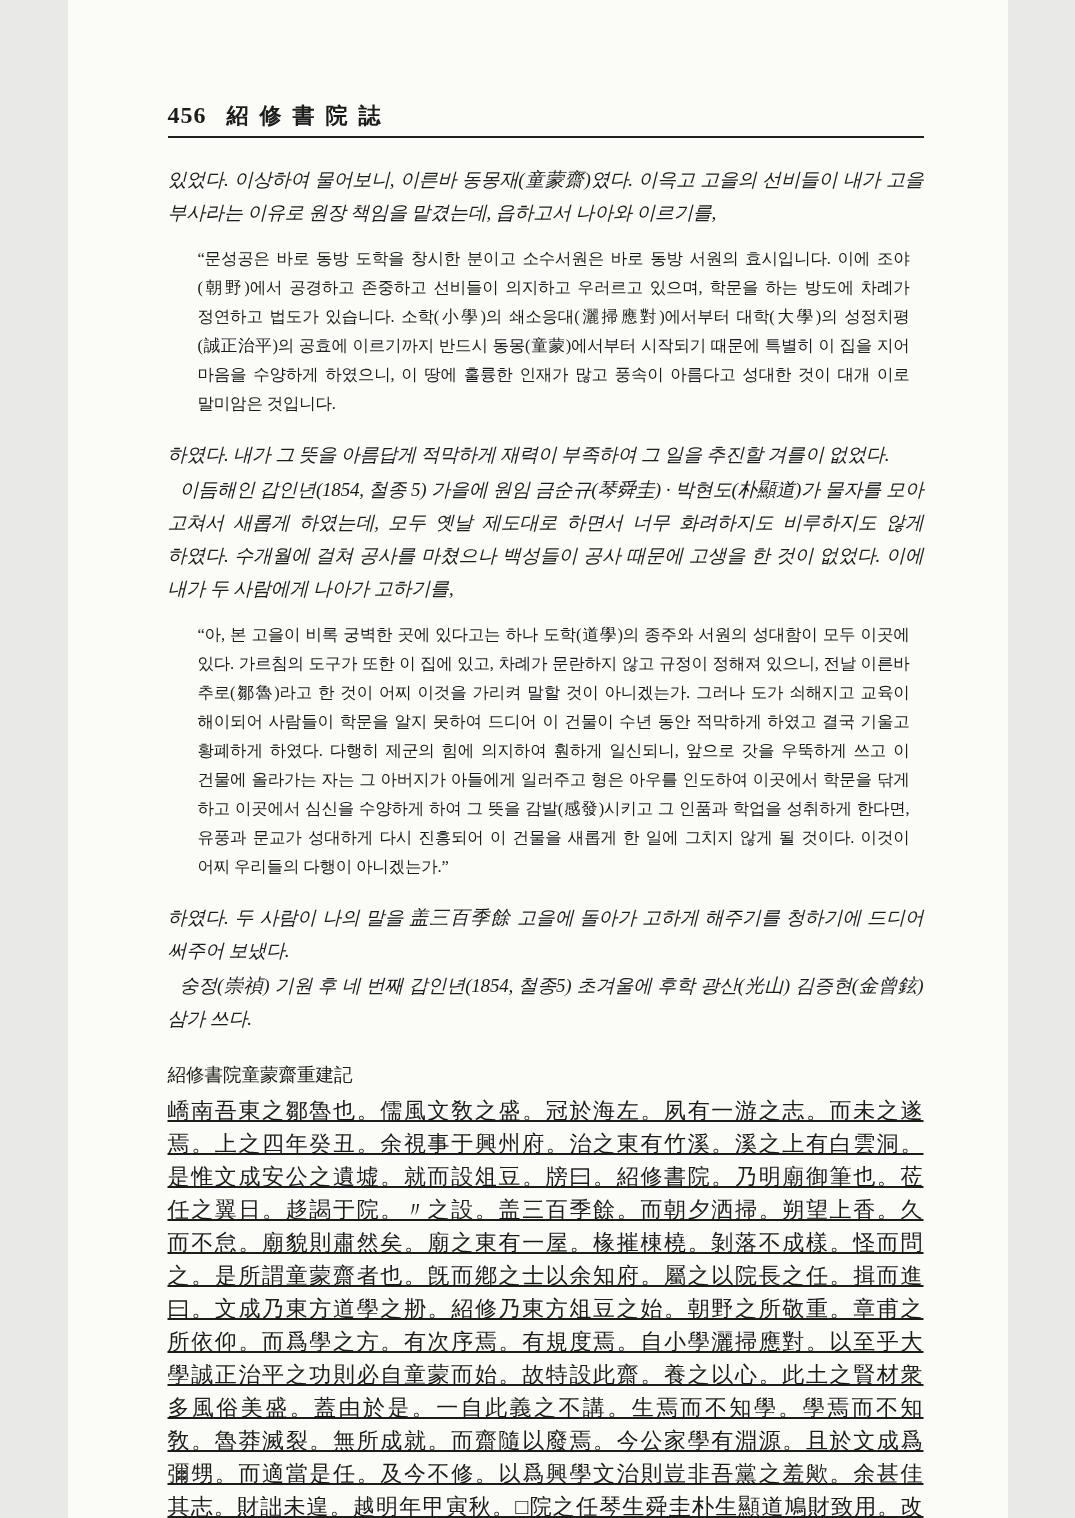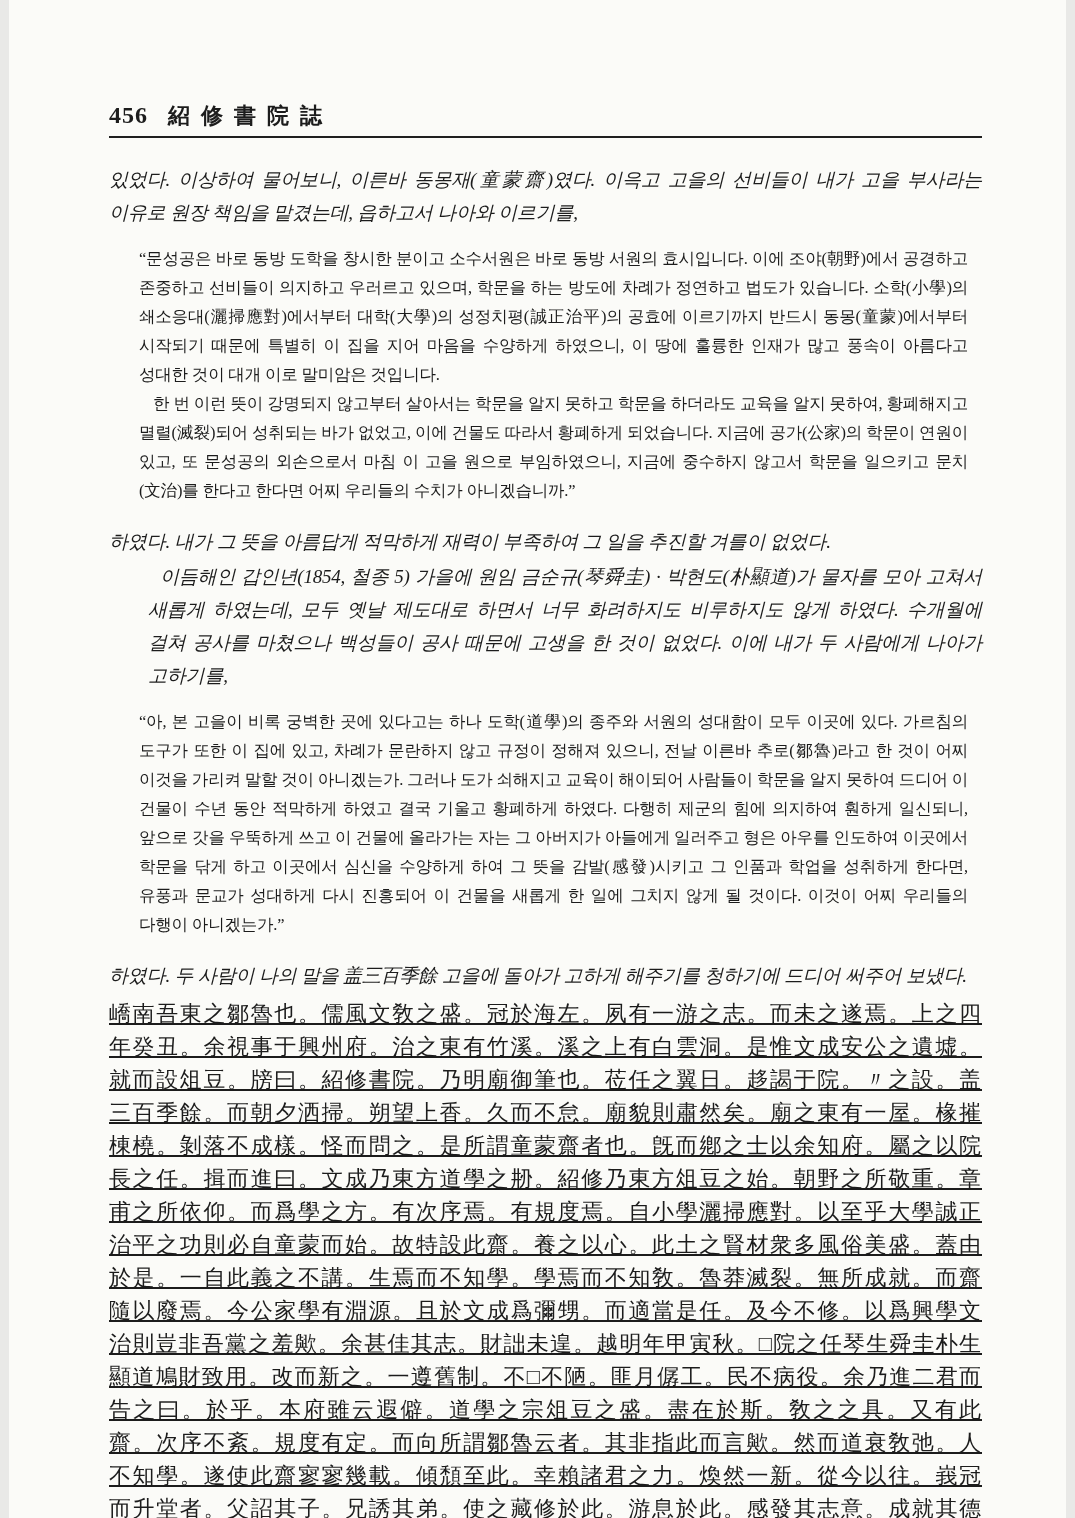--- a/index.html
+++ b/index.html
@@ -2,21 +2,21 @@
 <html lang="ko"><head>
 <meta charset="utf-8">
 <style>
   html, body {
     margin: 0;
     padding: 0;
     background: #e9e9e7;
   }
   .page {
     position: relative;
-    width: 1057px;
+    width: 940px;
     height: 1518px;
     margin: 0 auto;
     background: #fbfbf8;
     box-sizing: border-box;
     padding: 100px 84px 0 100px;
     font-family: "Liberation Serif", "DejaVu Serif", serif;
     color: #1c1c1c;
     overflow: hidden;
   }
   .page-header {
@@ -45,21 +45,21 @@
     font-size: 19px;
     line-height: 33px;
     text-align: justify;
     letter-spacing: -0.2px;
     word-break: keep-all;
     text-align-last: left;
     font-style: italic;
   }
   .mt-lg { margin-top: 25px; }
   .mt-md { margin-top: 20px; }
-  .mt-xs { margin-top: 2px; margin-left: 39px; }
+  .mt-xs { margin-top: 2px; }
   .indent-1 { text-indent: 12px; }
   .quote-block {
     margin: 15px 14px 0 30px;
     font-size: 16.5px;
     line-height: 29px;
     text-align: justify;
     text-align-last: left;
     word-break: keep-all;
     letter-spacing: -0.2px;
   }
@@ -91,27 +91,28 @@
   <div class="page-header">
     <span class="page-number">456</span>
     <span class="book-title">紹修書院誌</span>
   </div>
   <hr class="header-rule">
 
   <p class="body-para mt-lg">있었다. 이상하여 물어보니, 이른바 동몽재(童蒙齋)였다. 이윽고 고을의 선비들이 내가 고을 부사라는 이유로 원장 책임을 맡겼는데, 읍하고서 나아와 이르기를,</p>
 
   <blockquote class="quote-block">
     <p class="quote-para">“문성공은 바로 동방 도학을 창시한 분이고 소수서원은 바로 동방 서원의 효시입니다. 이에 조야(朝野)에서 공경하고 존중하고 선비들이 의지하고 우러르고 있으며, 학문을 하는 방도에 차례가 정연하고 법도가 있습니다. 소학(小學)의 쇄소응대(灑掃應對)에서부터 대학(大學)의 성정치평(誠正治平)의 공효에 이르기까지 반드시 동몽(童蒙)에서부터 시작되기 때문에 특별히 이 집을 지어 마음을 수양하게 하였으니, 이 땅에 훌륭한 인재가 많고 풍속이 아름다고 성대한 것이 대개 이로 말미암은 것입니다.</p>
-    <p class="quote-para">한 번 이런 뜻이 강명되지 않고부터 살아서는 학문을 알지 못하고 학문을 하더라도 교육을 알지 못하여, 황폐해지고 멸렬(滅裂)되어 성취되는 바가 없었고, 이에 건물도 따라서 황폐하게 되었습니다. 지금에 공가(公家)의 학문이 연원이 있고, 또 문성공의 외손으로서 마침 이 고을 원으로 부임하였으니, 지금에 중수하지 않고서 학문을 일으키고 문치(文治)를 한다고 한다면 어찌 우리들의 수치가 아니겠습니까.”</p>
   </blockquote>
 
   <p class="body-para mt-md">하였다. 내가 그 뜻을 아름답게 적막하게 재력이 부족하여 그 일을 추진할 겨를이 없었다.</p>
   <p class="body-para mt-xs indent-1">이듬해인 갑인년(1854, 철종 5) 가을에 원임 금순규(琴舜圭) · 박현도(朴顯道)가 물자를 모아 고쳐서 새롭게 하였는데, 모두 옛날 제도대로 하면서 너무 화려하지도 비루하지도 않게 하였다. 수개월에 걸쳐 공사를 마쳤으나 백성들이 공사 때문에 고생을 한 것이 없었다. 이에 내가 두 사람에게 나아가 고하기를,</p>
 
   <blockquote class="quote-block">
     <p class="quote-para">“아, 본 고을이 비록 궁벽한 곳에 있다고는 하나 도학(道學)의 종주와 서원의 성대함이 모두 이곳에 있다. 가르침의 도구가 또한 이 집에 있고, 차례가 문란하지 않고 규정이 정해져 있으니, 전날 이른바 추로(鄒魯)라고 한 것이 어찌 이것을 가리켜 말할 것이 아니겠는가. 그러나 도가 쇠해지고 교육이 해이되어 사람들이 학문을 알지 못하여 드디어 이 건물이 수년 동안 적막하게 하였고 결국 기울고 황폐하게 하였다. 다행히 제군의 힘에 의지하여 훤하게 일신되니, 앞으로 갓을 우뚝하게 쓰고 이 건물에 올라가는 자는 그 아버지가 아들에게 일러주고 형은 아우를 인도하여 이곳에서 학문을 닦게 하고 이곳에서 심신을 수양하게 하여 그 뜻을 감발(感發)시키고 그 인품과 학업을 성취하게 한다면, 유풍과 문교가 성대하게 다시 진흥되어 이 건물을 새롭게 한 일에 그치지 않게 될 것이다. 이것이 어찌 우리들의 다행이 아니겠는가.”</p>
   </blockquote>
 
   <p class="body-para mt-md">하였다. 두 사람이 나의 말을 盖三百季餘 고을에 돌아가 고하게 해주기를 청하기에 드디어 써주어 보냈다.</p>
+  <p class="body-para mt-xs indent-1">숭정(崇禎) 기원 후 네 번째 갑인년(1854, 철종5) 초겨울에 후학 광산(光山) 김증현(金曾鉉) 삼가 쓰다.</p>
 
+  <h2 class="hanmun-title">紹修書院童蒙齋重建記</h2>
   <p class="hanmun-body">嶠南吾東之鄒魯也。儒風文敎之盛。冠於海左。夙有一游之志。而未之遂焉。上之四年癸丑。余視事于興州府。治之東有竹溪。溪之上有白雲洞。是惟文成安公之遺墟。就而設俎豆。牓曰。紹修書院。乃明廟御筆也。莅任之翼日。趍謁于院。〃之設。盖三百季餘。而朝夕洒掃。朔望上香。久而不怠。廟貌則肅然矣。廟之東有一屋。椽摧棟橈。剝落不成樣。怪而問之。是所謂童蒙齋者也。旣而鄕之士以余知府。屬之以院長之任。揖而進曰。文成乃東方道學之刱。紹修乃東方俎豆之始。朝野之所敬重。章甫之所依仰。而爲學之方。有次序焉。有規度焉。自小學灑掃應對。以至乎大學誠正治平之功則必自童蒙而始。故特設此齋。養之以心。此土之賢材衆多風俗美盛。蓋由於是。一自此義之不講。生焉而不知學。學焉而不知敎。魯莽滅裂。無所成就。而齋隨以廢焉。今公家學有淵源。且於文成爲彌甥。而適當是任。及今不修。以爲興學文治則豈非吾黨之羞歟。余甚佳其志。財詘未遑。越明年甲寅秋。□院之任琴生舜圭朴生顯道鳩財致用。改而新之。一遵舊制。不□不陋。匪月僝工。民不病役。余乃進二君而告之曰。於乎。本府雖云遐僻。道學之宗俎豆之盛。盡在於斯。敎之之具。又有此齋。次序不紊。規度有定。而向所謂鄒魯云者。其非指此而言歟。然而道衰敎弛。人不知學。遂使此齋寥寥幾載。傾頹至此。幸賴諸君之力。煥然一新。從今以往。峩冠而升堂者。父詔其子。兄誘其弟。使之藏修於此。游息於此。感發其志意。成就其德業。儒風文敎蔚然復興。毋使此齋而徒新。則豈非吾黨之幸歟。二君請記其言歸而告鄕黨。遂書以歸之。崇禎紀元後四甲寅孟冬。後學光山金曾鉉謹書。</p>
 
 </div>
 
 </body></html>

